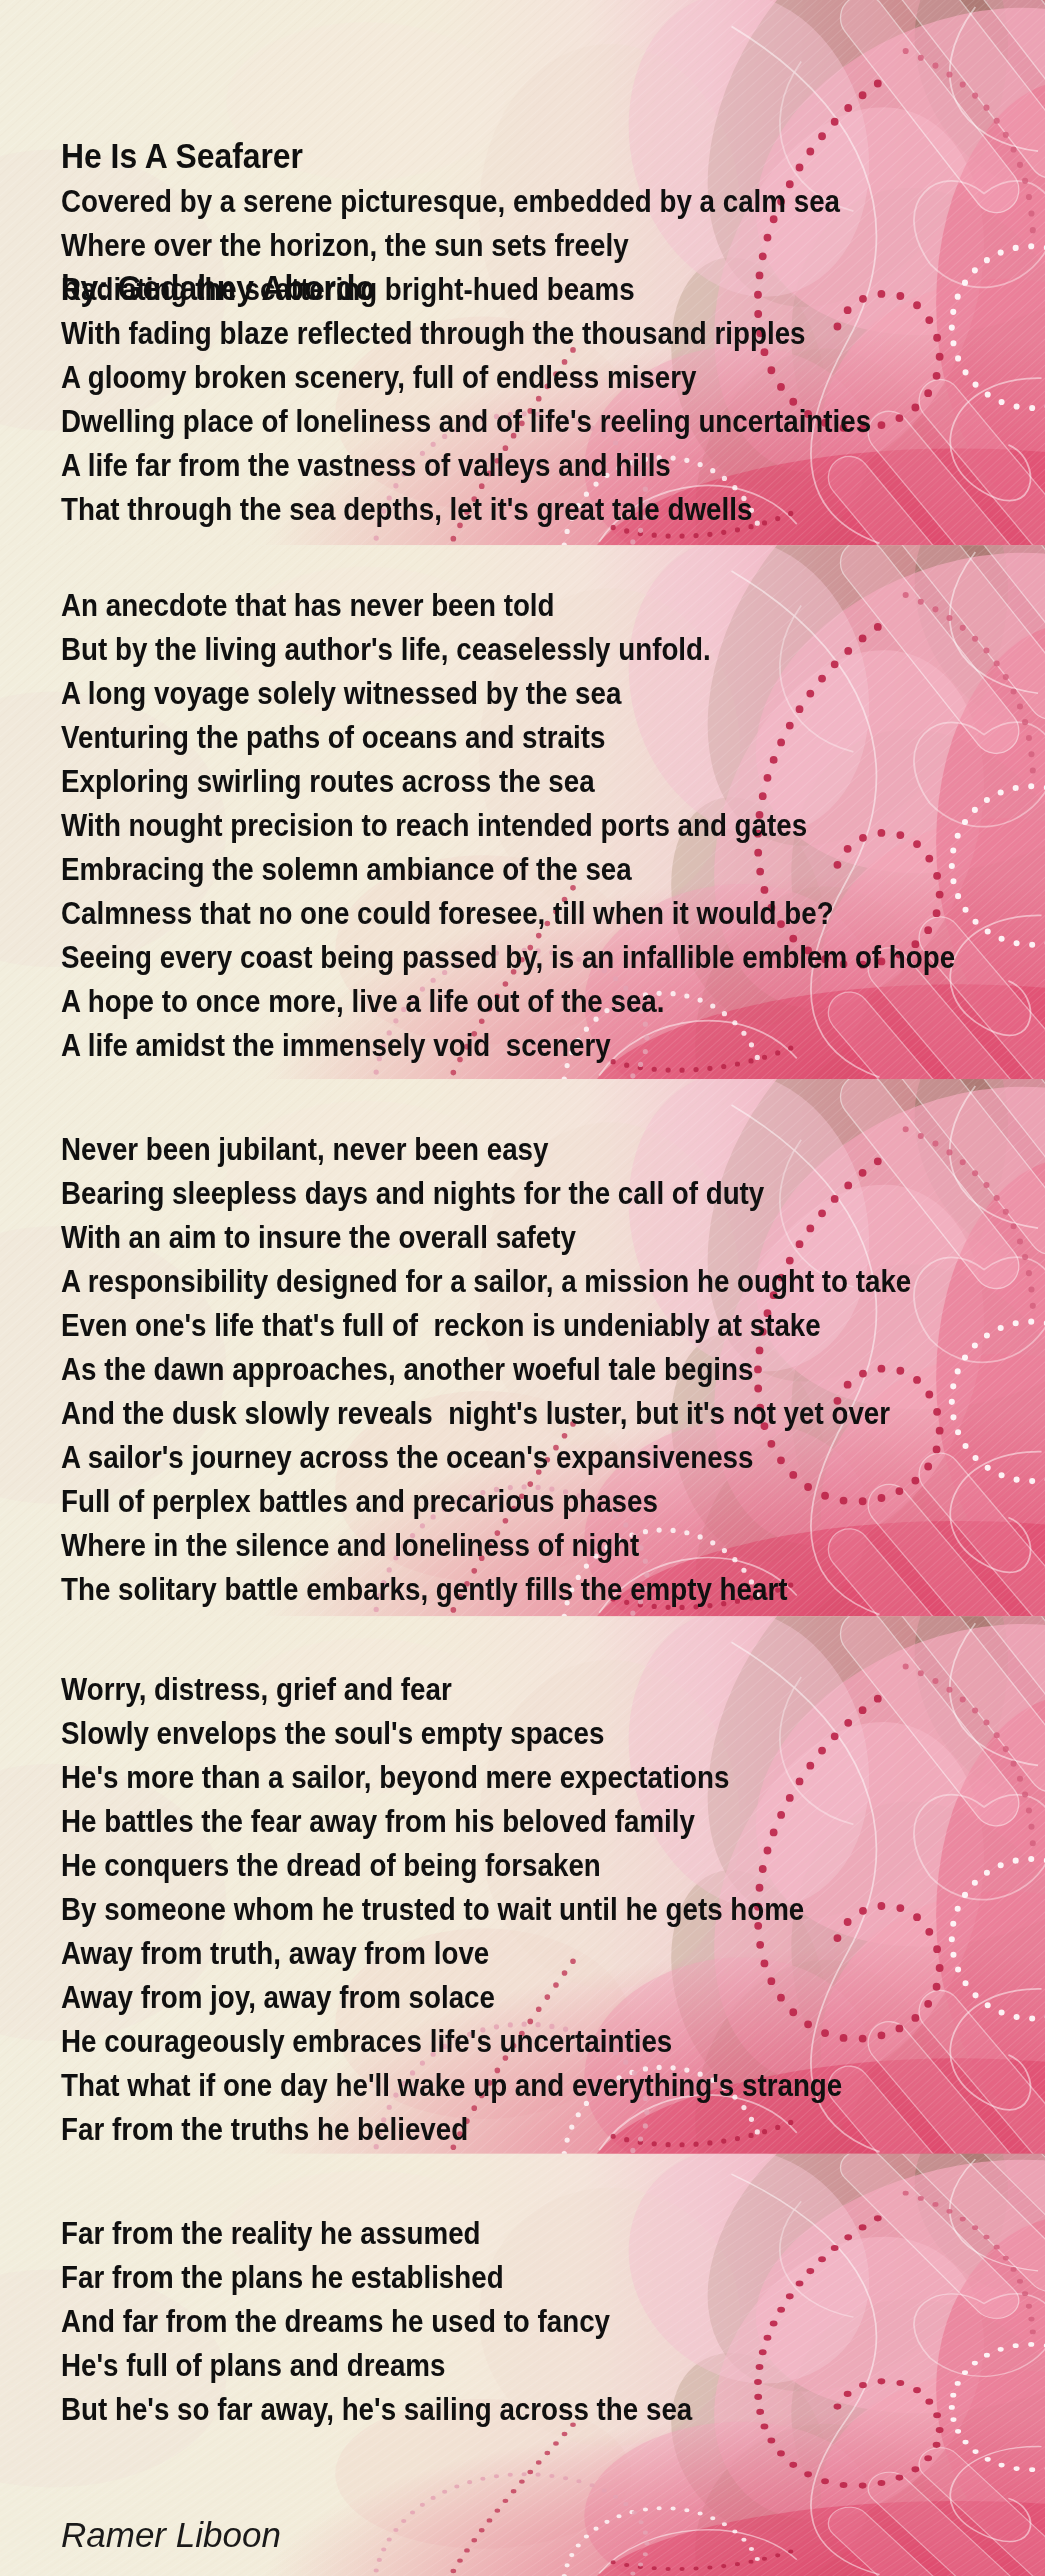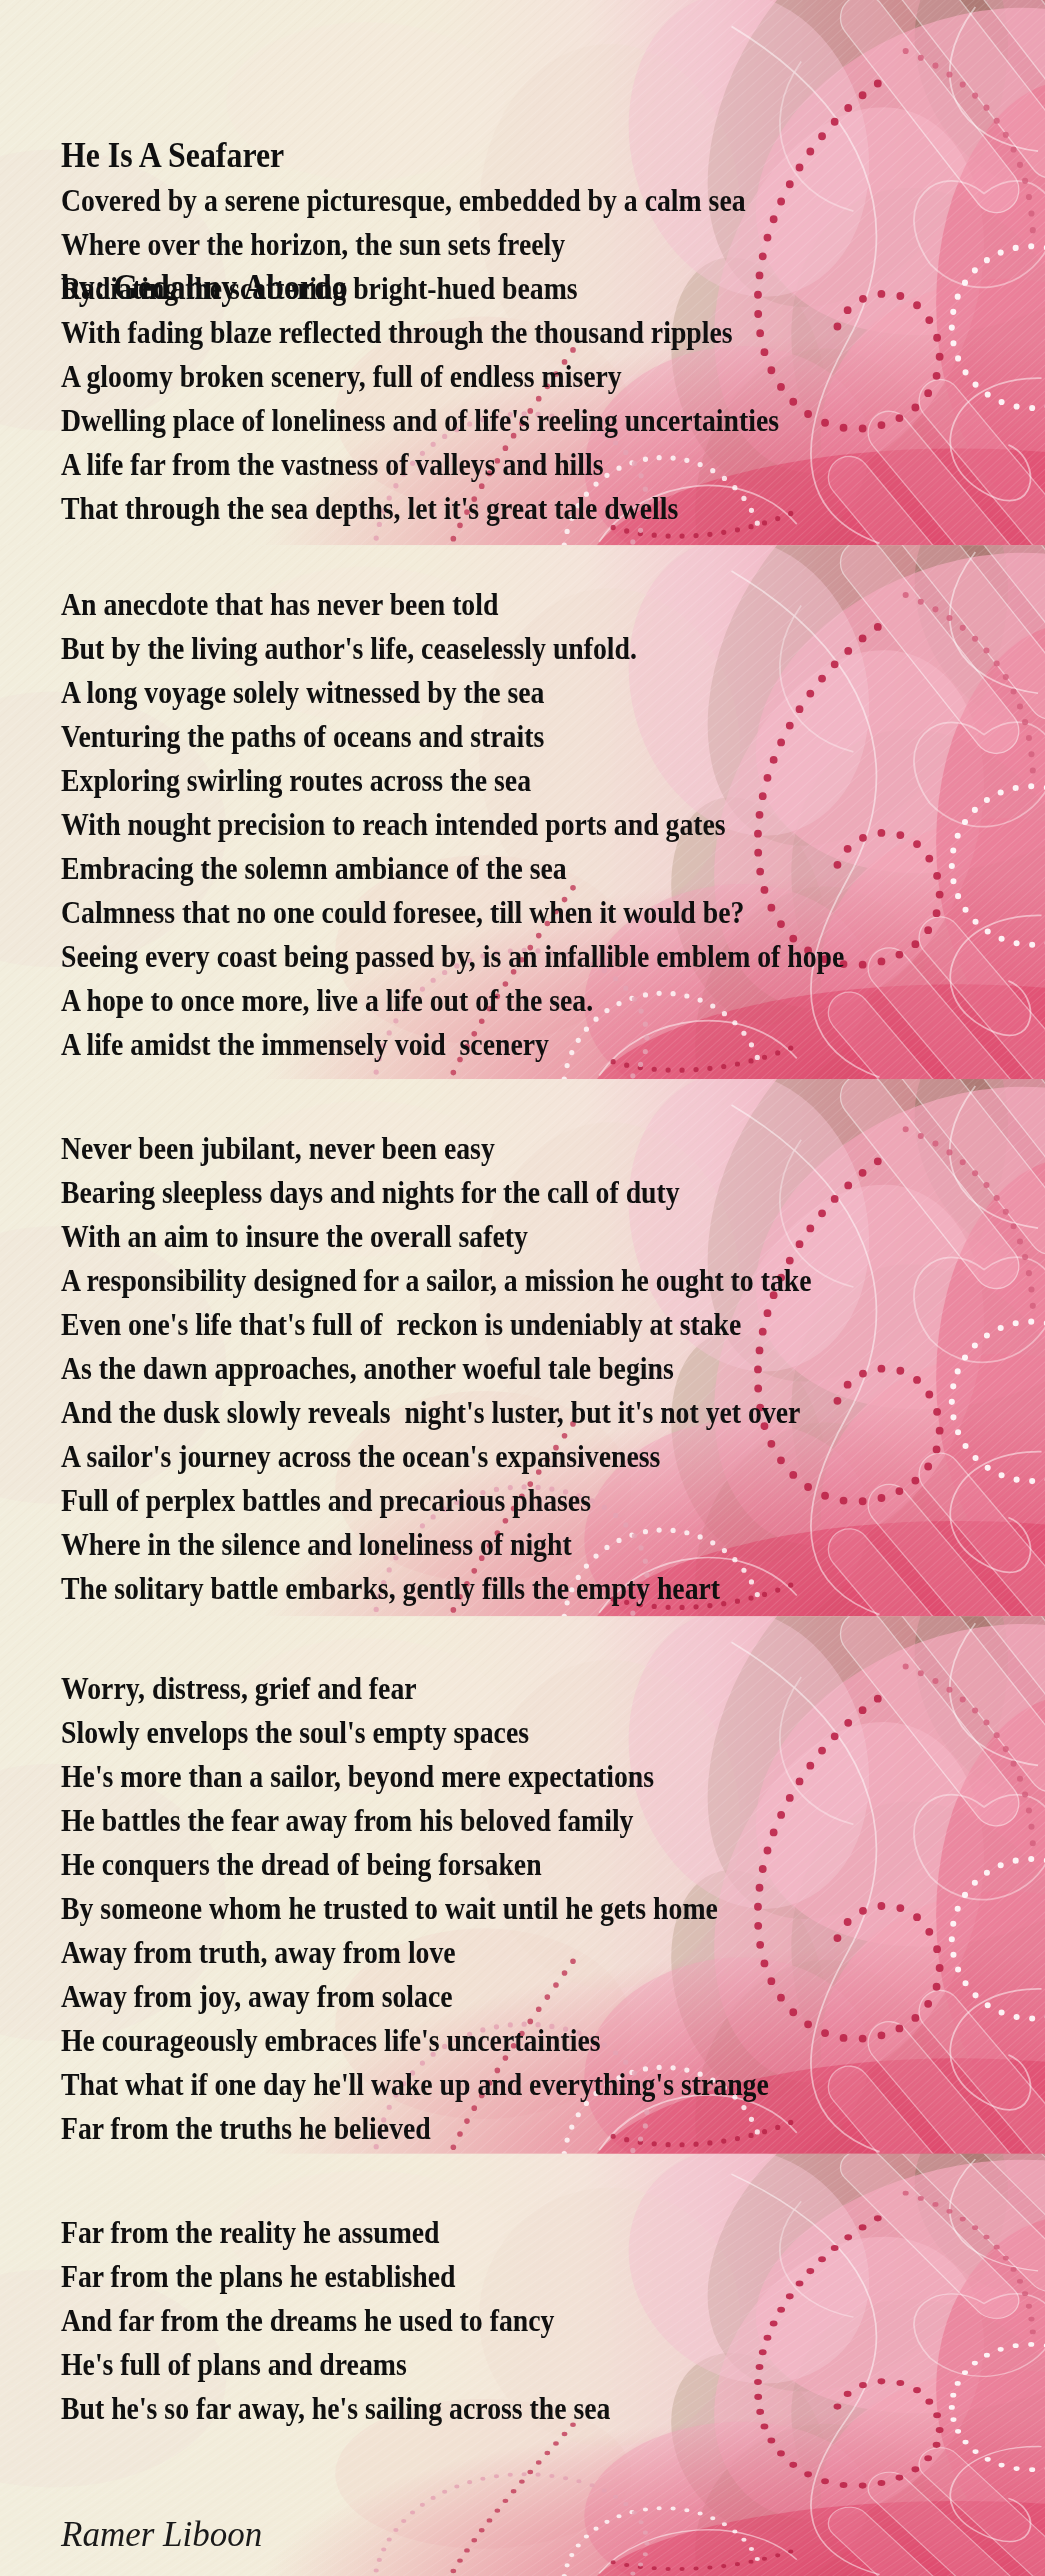--- a/index.html
+++ b/index.html
@@ -1,17 +1,17 @@
 <!DOCTYPE html>
 <html style="font-size:14px"><head>
 <meta charset="utf-8">
 <style>
   html,body{margin:0;padding:0;background:#fff;}
   .page{position:relative;width:1045px;height:2576px;overflow:hidden;background:#f2eedd;
-        font-family:Liberation Serif, serif;}
+        font-family:Liberation Sans, sans-serif;}
   .bg{position:absolute;left:0;top:0;width:1045px;height:2576px;display:block;}
   .txt{position:absolute;left:61px;color:#101010;transform:scaleX(0.91);transform-origin:0 0;
        white-space:pre;width:1132px;}
   .title{top:46px;font-weight:700;font-size:35px;line-height:44px;}
   .stanza{font-weight:700;font-size:30.5px;line-height:44px;}
   .sig{top:2513px;font-style:italic;font-weight:400;font-size:35px;line-height:44px;
        transform:none;color:#1a1a1a;}
   .s1{top:179px;} .s2{top:583px;} .s3{top:1127px;} .s4{top:1667px;} .s5{top:2211px;}
 </style>
 </head>

